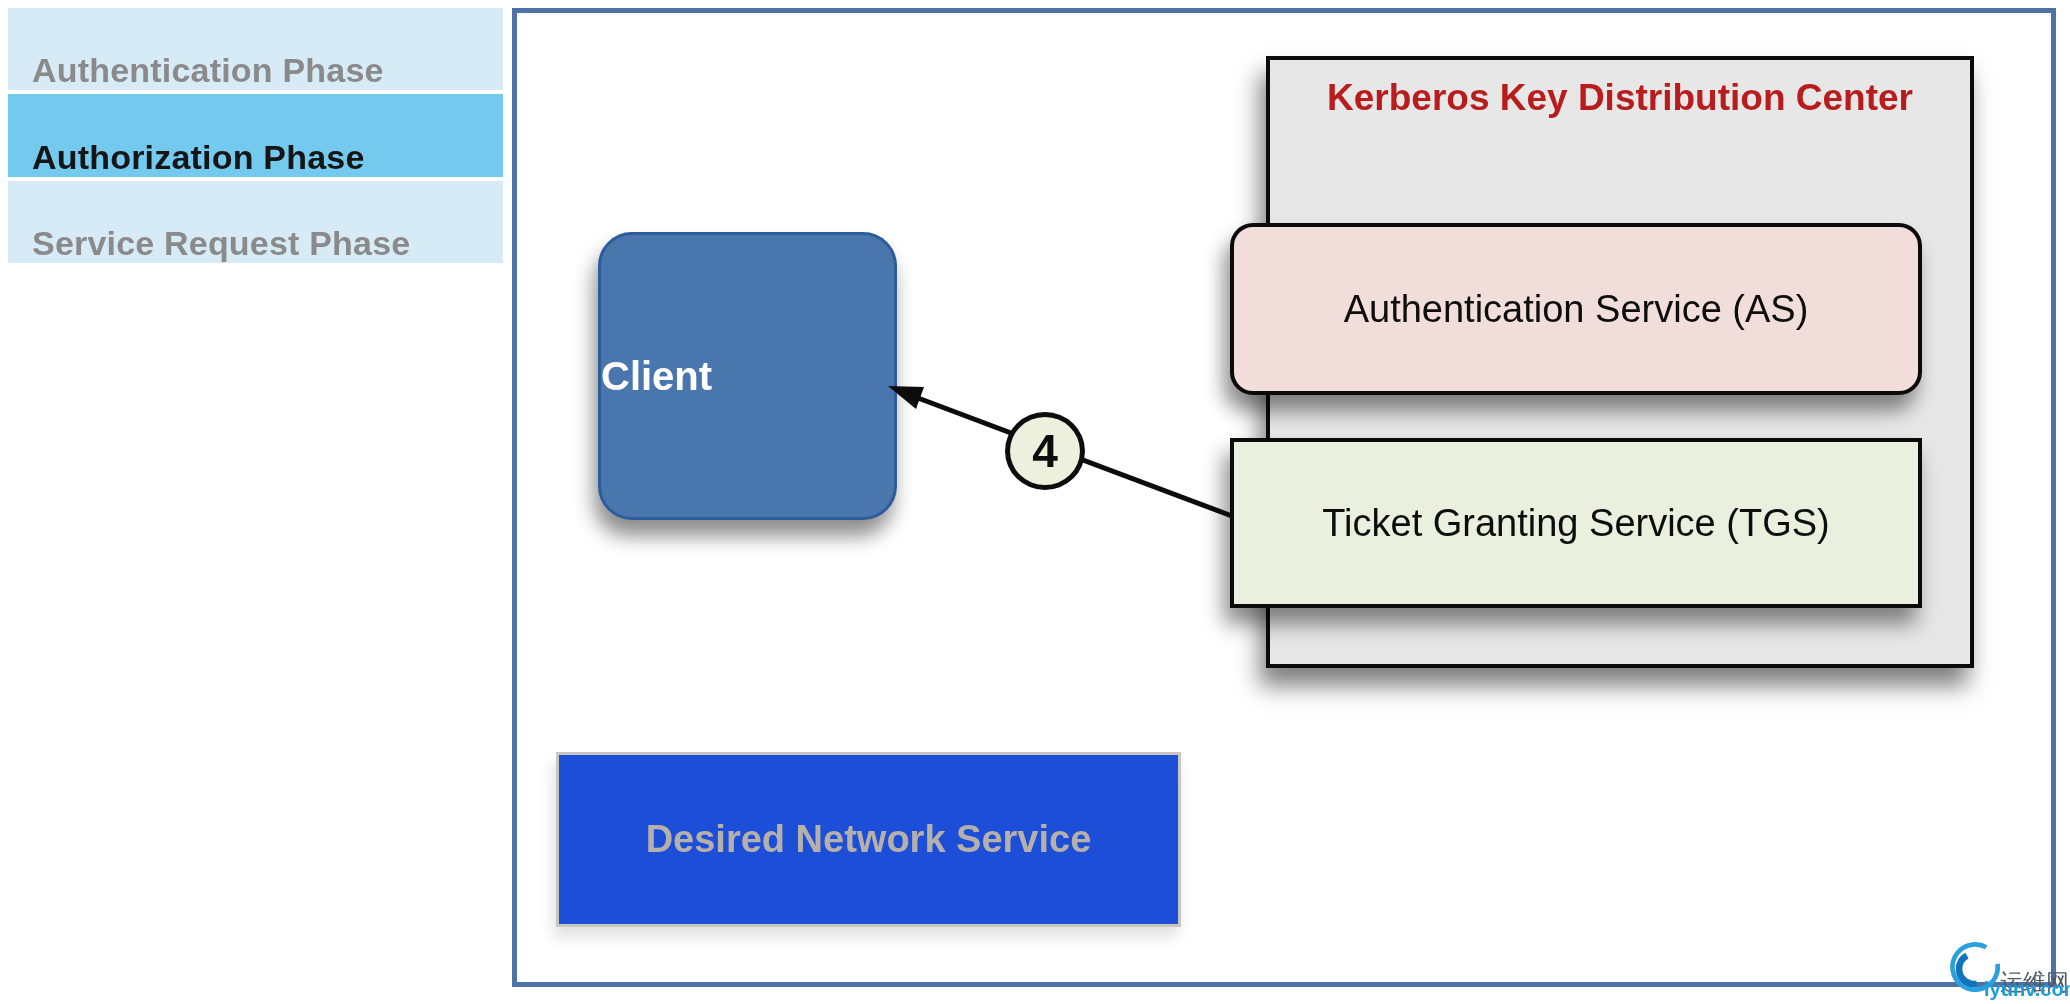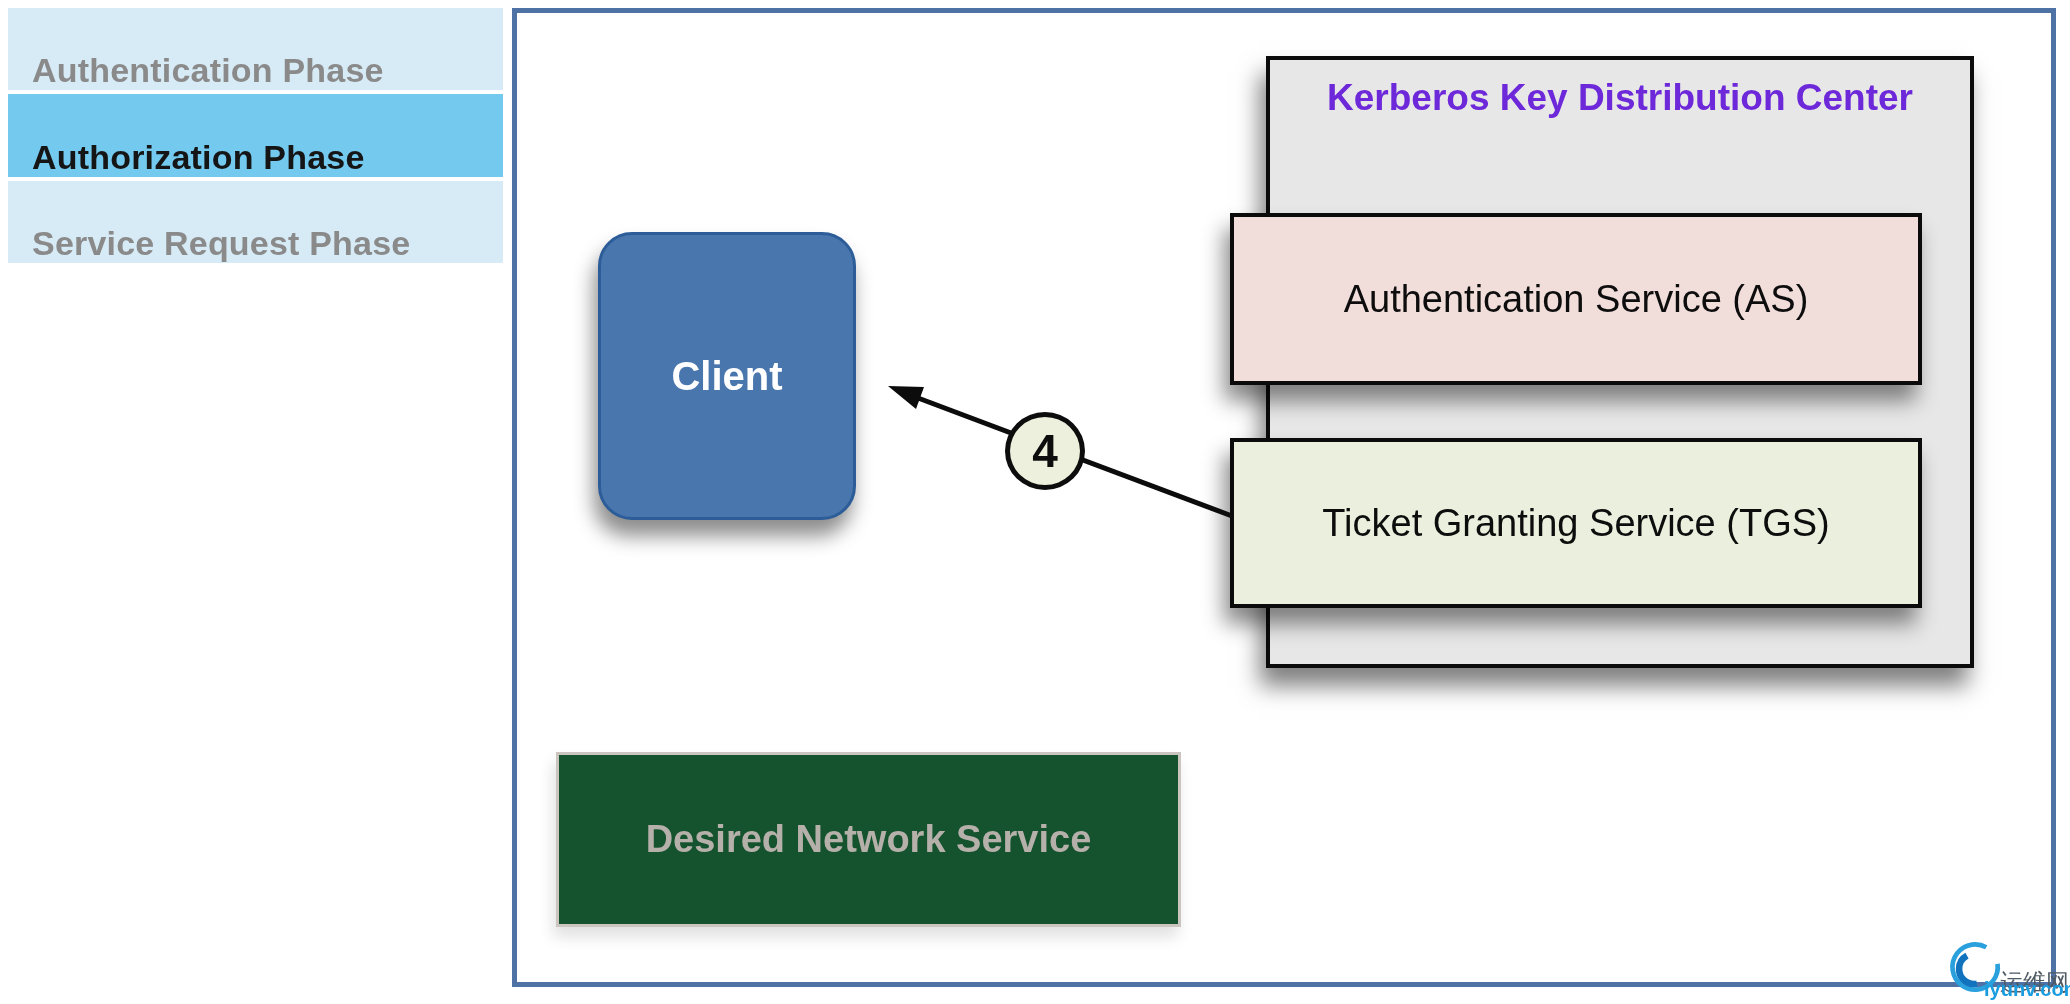--- a/index.html
+++ b/index.html
@@ -18,49 +18,49 @@
   .phase-1{top:8px;}
   .phase-2{top:94px;height:83px;}
   .phase-3{top:181px;height:82px;}
   
   .main-box{
     position:absolute;left:512px;top:8px;width:1544px;height:979px;
     box-sizing:border-box;border:5px solid #4e72a5;background:#ffffff;
   }
   
   .client-box{
-    position:absolute;left:598px;top:232px;width:258px;height:288px;
+    position:absolute;left:598px;top:232px;width:299px;height:288px;
     background:#4a76ae;border:3px solid #2c5d99;border-radius:34px;
-    box-sizing:border-box;display:flex;align-items:center;justify-content:center;
+    box-sizing:border-box;display:flex;align-items:center;justify-content:flex-start;
     color:#ffffff;font-size:40px;font-weight:700;
     box-shadow:-4px 16px 20px rgba(0,0,0,0.45);
   }
   
   .kdc-box{
     position:absolute;left:1266px;top:56px;width:708px;height:612px;
     background:#e7e7e7;border:4px solid #0b0b0b;box-sizing:border-box;
     box-shadow:-6px 18px 22px rgba(0,0,0,0.5);
   }
   .kdc-title{
     position:absolute;left:0;right:0;top:14px;text-align:center;
-    font-size:37px;font-weight:700;color:#6d28d9;line-height:1.3;
+    font-size:37px;font-weight:700;color:#b91c1c;line-height:1.3;
   }
   .kdc-title span{display:block;}
   .as-box,.tgs-box{
     position:absolute;left:1230px;width:692px;box-sizing:border-box;
     border:4px solid #0b0b0b;display:flex;align-items:center;justify-content:center;
     font-size:38px;font-weight:400;color:#0d0d0d;
     box-shadow:-6px 16px 20px rgba(0,0,0,0.45);
   }
-  .as-box{top:213px;height:172px;background:#f1dedb;}
+  .as-box{top:223px;height:172px;background:#f1dedb;border-radius:23px;}
   .tgs-box{top:438px;height:170px;background:#eaf0dd;align-items:center;}
   
   .dns-box{
     position:absolute;left:556px;top:752px;width:625px;height:175px;
-    background:#14532d;border:3px solid #cbc5c0;box-sizing:border-box;
+    background:#1d4ed8;border:3px solid #cbc5c0;box-sizing:border-box;
     display:flex;align-items:center;justify-content:center;
     font-size:38px;font-weight:700;color:#b6b0ab;
     box-shadow:-3px 10px 14px rgba(0,0,0,0.12);
   }
   
   .arrow-layer{position:absolute;left:0;top:0;width:2070px;height:1004px;pointer-events:none;}
   .step-badge{
     position:absolute;left:1005px;top:412px;width:80px;height:78px;
     background:#edf0dc;border:5px solid #0d0d0d;border-radius:50%;
     box-sizing:border-box;display:flex;align-items:center;justify-content:center;

